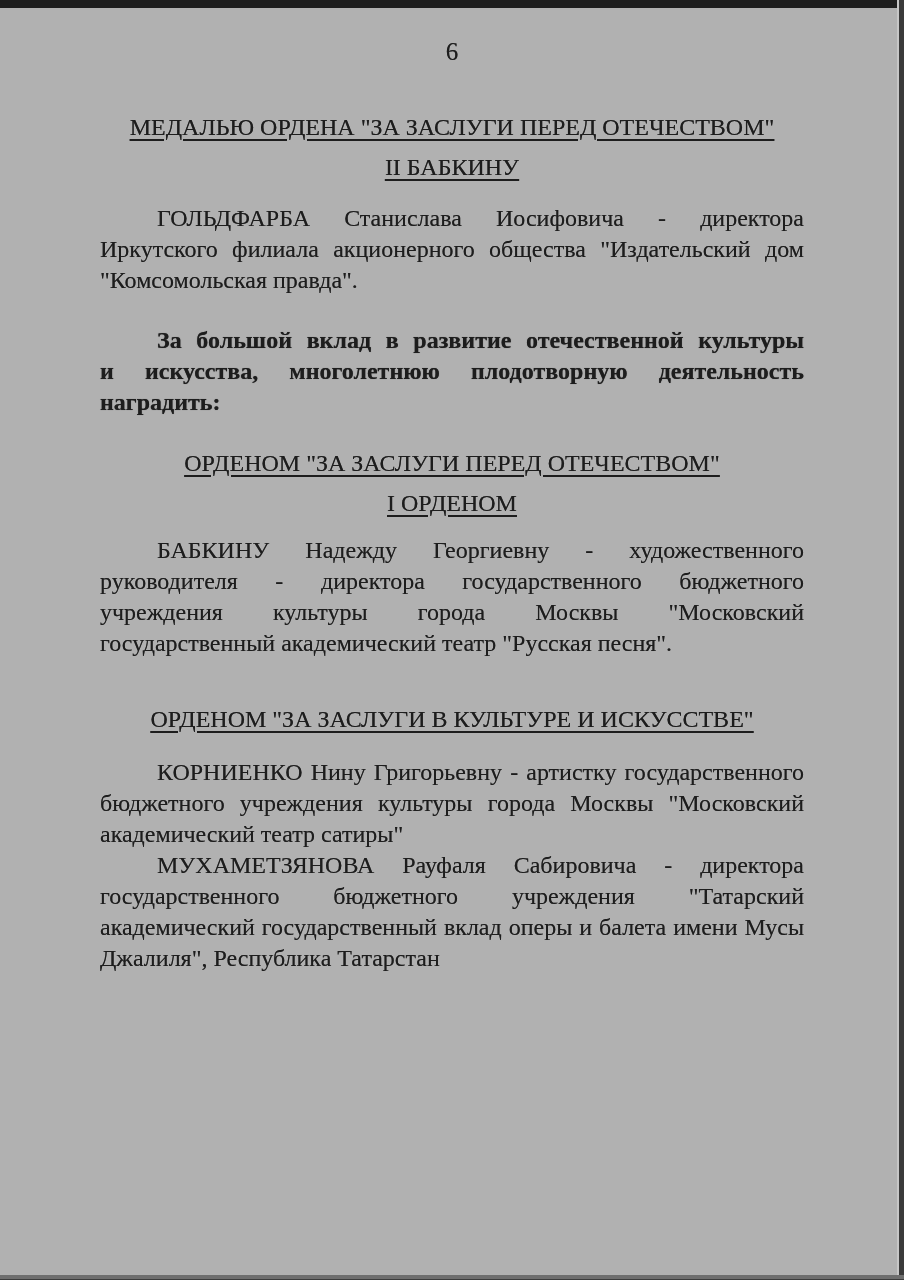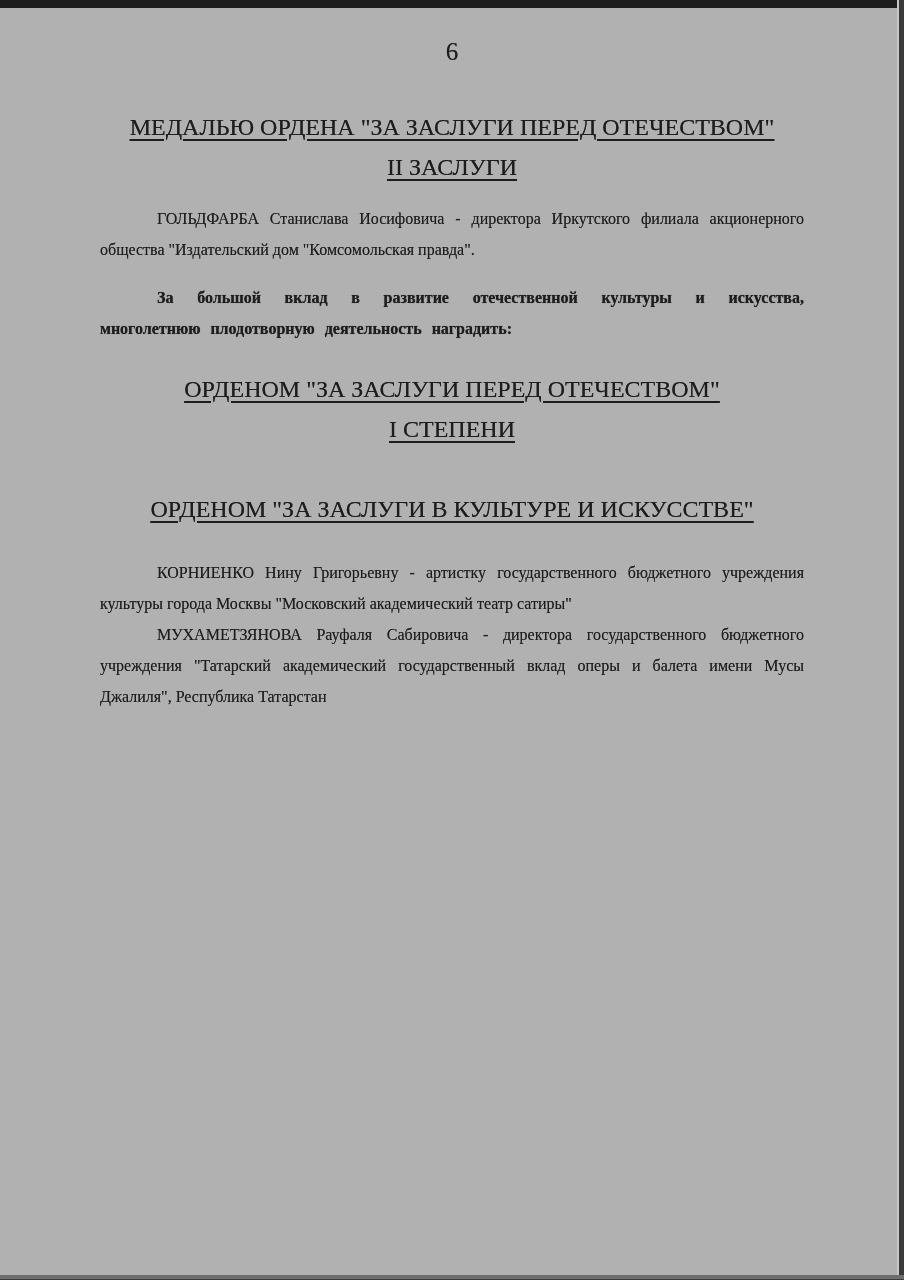--- a/index.html
+++ b/index.html
@@ -60,64 +60,65 @@
     line-height: 40px;
     text-shadow: 0 0 0.6px rgba(0,0,0,0.6);
   }
   .heading .hline {
     text-decoration: underline;
     text-underline-offset: 4px;
     text-decoration-thickness: 2px;
   }
 
   .para {
-    font-size: 16px;
+    font-size: 24px;
     line-height: 31px;
     text-align: justify;
     text-indent: 57px;
     margin: 0;
     text-shadow: 0 0 0.5px rgba(0,0,0,0.5);
   }
   .para.bold {
     font-weight: bold;
     word-spacing: 6px;
     text-shadow: 0 0 0.7px rgba(0,0,0,0.7);
   }
 
   .mt-h1   { margin-top: 40px; }
   .mt-p1   { margin-top: 16px; }
-  .mt-bold { margin-top: 17px; }
+  .mt-bold { margin-top: 29px; }
   .mt-h2   { margin-top: 25px; }
   .mt-p2   { margin-top: 12px; }
   .mt-h3   { margin-top: 40px; }
-  .mt-p3   { margin-top: 28px; }
+  .mt-p3   { margin-top: 18px; }
 </style>
 </head>
 <body>
 
 <div id="page">
 
   <div class="content">
 
     <div class="page-number">6</div>
 
     <div class="heading mt-h1">
       <div><span class="hline">МЕДАЛЬЮ ОРДЕНА "ЗА ЗАСЛУГИ ПЕРЕД ОТЕЧЕСТВОМ"</span></div>
-      <div><span class="hline">II ЗАСЛУГИ</span></div>
+      <div><span class="hline">II БАБКИНУ</span></div>
     </div>
 
     <p class="para mt-p1">ГОЛЬДФАРБА Станислава Иосифовича - директора Иркутского филиала акционерного общества "Издательский дом "Комсомольская правда".</p>
 
     <p class="para bold mt-bold">За большой вклад в развитие отечественной культуры и искусства, многолетнюю плодотворную деятельность наградить:</p>
 
     <div class="heading mt-h2">
       <div><span class="hline">ОРДЕНОМ "ЗА ЗАСЛУГИ ПЕРЕД ОТЕЧЕСТВОМ"</span></div>
-      <div><span class="hline">I СТЕПЕНИ</span></div>
+      <div><span class="hline">I ОРДЕНОМ</span></div>
     </div>
 
+    <p class="para mt-p2">БАБКИНУ Надежду Георгиевну - художественного руководителя - директора государственного бюджетного учреждения культуры города Москвы "Московский государственный академический театр "Русская песня".</p>
 
     <div class="heading mt-h3">
       <div><span class="hline">ОРДЕНОМ "ЗА ЗАСЛУГИ В КУЛЬТУРЕ И ИСКУССТВЕ"</span></div>
     </div>
 
     <p class="para mt-p3">КОРНИЕНКО Нину Григорьевну - артистку государственного бюджетного учреждения культуры города Москвы "Московский академический театр сатиры"</p>
 
     <p class="para">МУХАМЕТЗЯНОВА Рауфаля Сабировича - директора государственного бюджетного учреждения "Татарский академический государственный вклад оперы и балета имени Мусы Джалиля", Республика Татарстан</p>
 
 

